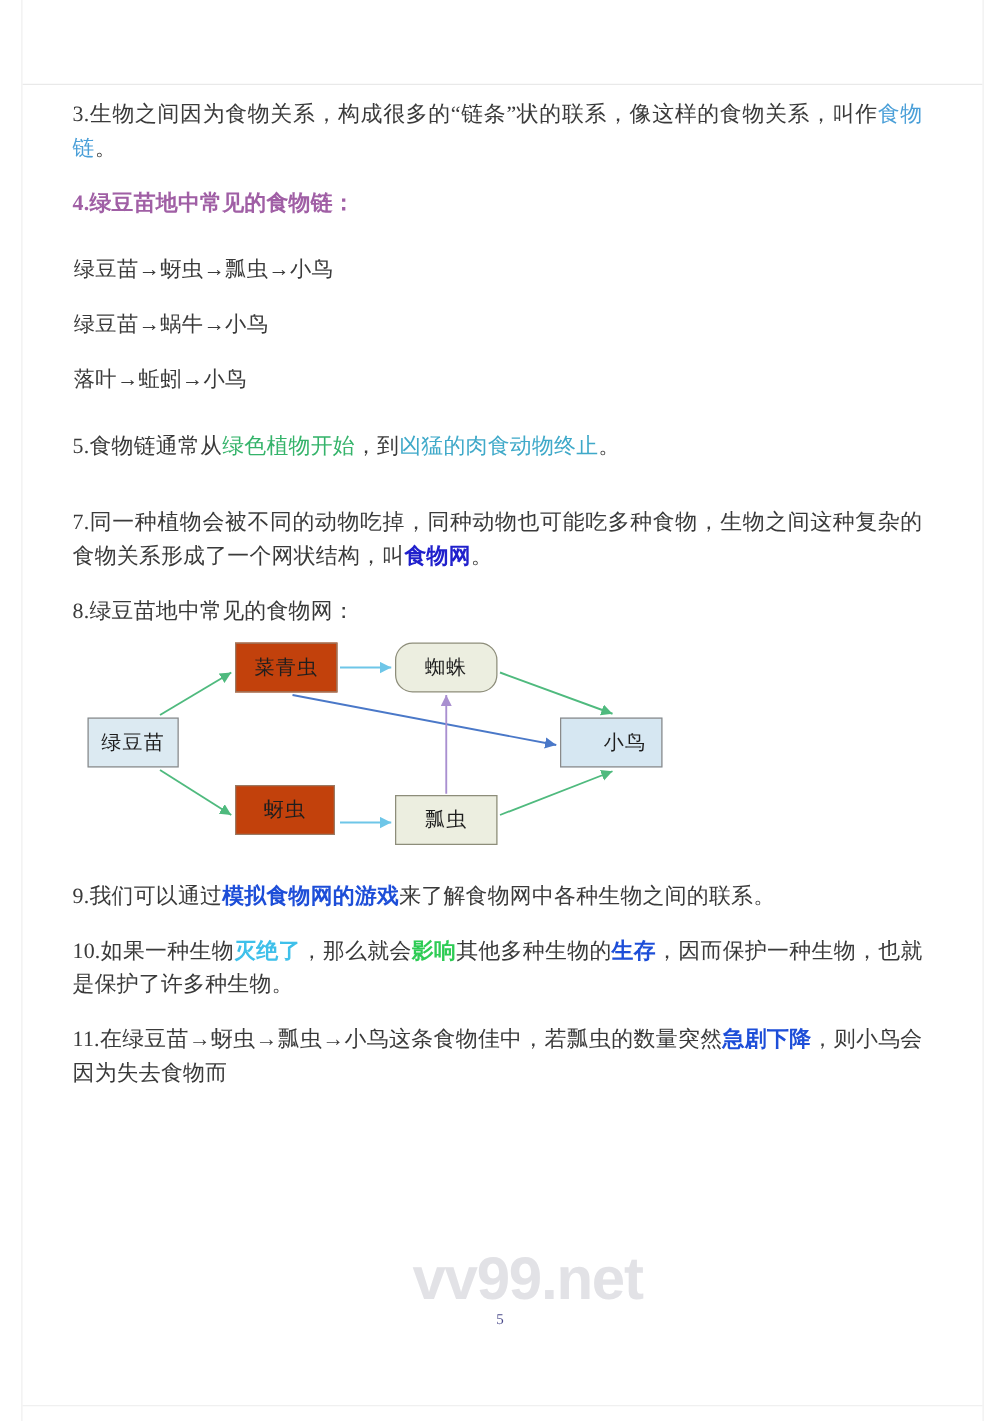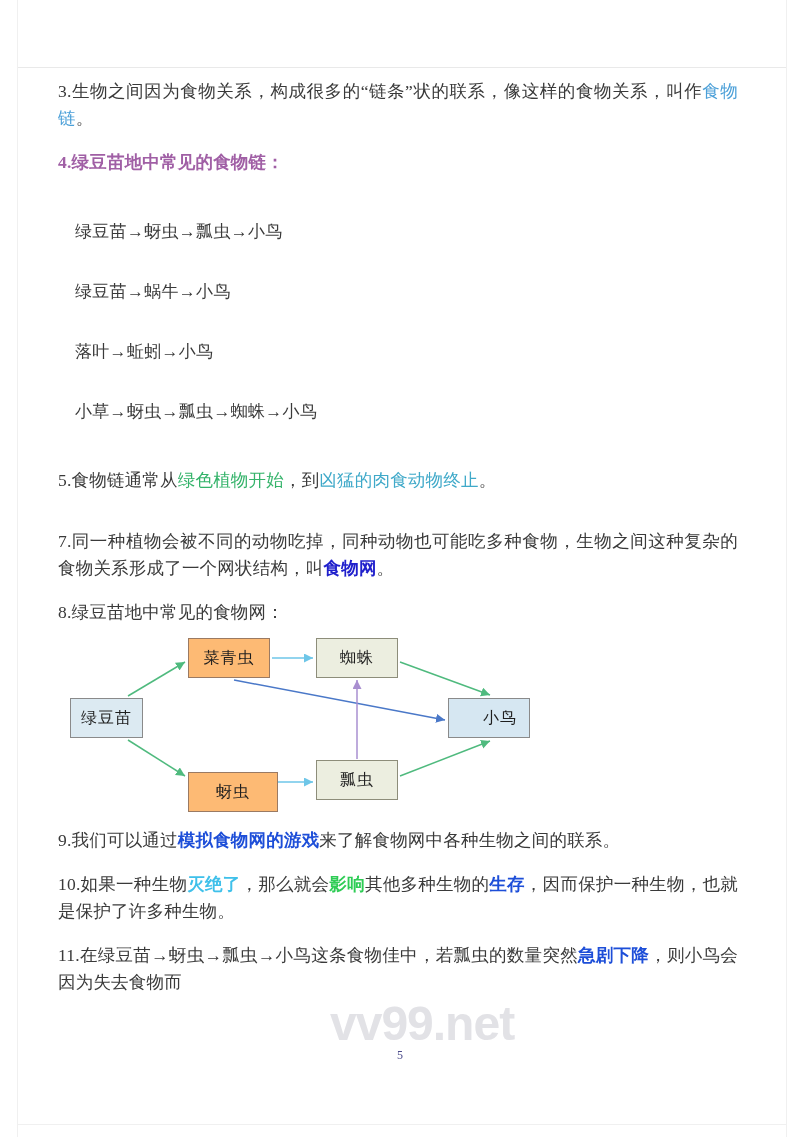--- a/index.html
+++ b/index.html
@@ -61,21 +61,21 @@
     line-height: 27px;
     color: #3a3a3a;
     letter-spacing: 0.2px;
     text-align: justify;
   }
 
   .gap-sm { height: 17px; }
   .gap-md { height: 20px; }
 
   .chain {
-    margin: 17px;
+    margin: 1px;
     font-size: 17px;
     line-height: 43px;
     color: #3a3a3a;
     letter-spacing: 0.3px;
   }
 
   
   .c-blue      { color: #4a9fd8; }
   .c-purple    { color: #a05fa5; font-weight: bold; }
   .c-green     { color: #34b36a; }
@@ -102,28 +102,28 @@
     box-sizing: border-box;
     display: flex;
     align-items: center;
     justify-content: center;
     font-size: 16px;
     letter-spacing: 1px;
     color: #1e1e1e;
     font-family: "Liberation Serif", "DejaVu Serif", serif;
   }
   .node-plant  { background: #dceaf2; border: 1.6px solid #8a8a8a; }
-  .node-prey   { background: #fdba74; border: 1.6px solid #9a7a63; }
+  .node-prey   { background: #c2410c; border: 1.6px solid #9a7a63; }
   .node-pred   { background: #eceee0; border: 1.6px solid #8d8d7a; }
   .node-bird   { background: #d6e7f2; border: 1.6px solid #8a8a8a; }
 
   #n-lvdoumiao { left: 12px;  top: 66px;  width: 73px;  height: 40px; }
   #n-caiqing   { left: 130px; top: 6px;   width: 82px;  height: 40px; }
-  #n-zhizhu    { left: 258px; top: 6px;   width: 82px;  height: 40px; }
-  #n-yachong   { left: 130px; top: 140px; width: 90px;  height: 40px; }
+  #n-zhizhu    { left: 258px; top: 6px;   width: 82px;  height: 40px; border-radius: 14px; }
+  #n-yachong   { left: 130px; top: 120px; width: 80px;  height: 40px; }
   #n-piaochong { left: 258px; top: 128px; width: 82px;  height: 40px; }
   #n-xiaoniao  { left: 390px; top: 66px;  width: 82px;  height: 40px; padding-left: 22px; }
 
   
   .page-number {
     position: absolute;
     left: 0; right: 0;
     top: 1048px;
     text-align: center;
     font-size: 12px;
@@ -159,21 +159,20 @@
 
     <div class="gap-sm"></div>
 
     <p class="para"><span class="c-purple">4.</span><span class="c-purple">绿豆苗地中常见的食物链：</span></p>
 
     <div class="gap-sm"></div>
 
     <p class="chain">绿豆苗→蚜虫→瓢虫→小鸟</p>
     <p class="chain">绿豆苗→蜗牛→小鸟</p>
     <p class="chain">落叶→蚯蚓→小鸟</p>
-    <p class="chain">小草→蚜虫→瓢虫→蜘蛛→小鸟</p>
 
     <div class="gap-sm"></div>
 
     <p class="para"><span>5.</span><span>食物链通常从</span><span class="c-green">绿色植物开始</span><span>，到</span><span class="c-teal">凶猛的肉食动物终止</span><span>。</span></p>
 
     <div class="gap-sm"></div>
 
 
     <div class="gap-sm"></div>
 

